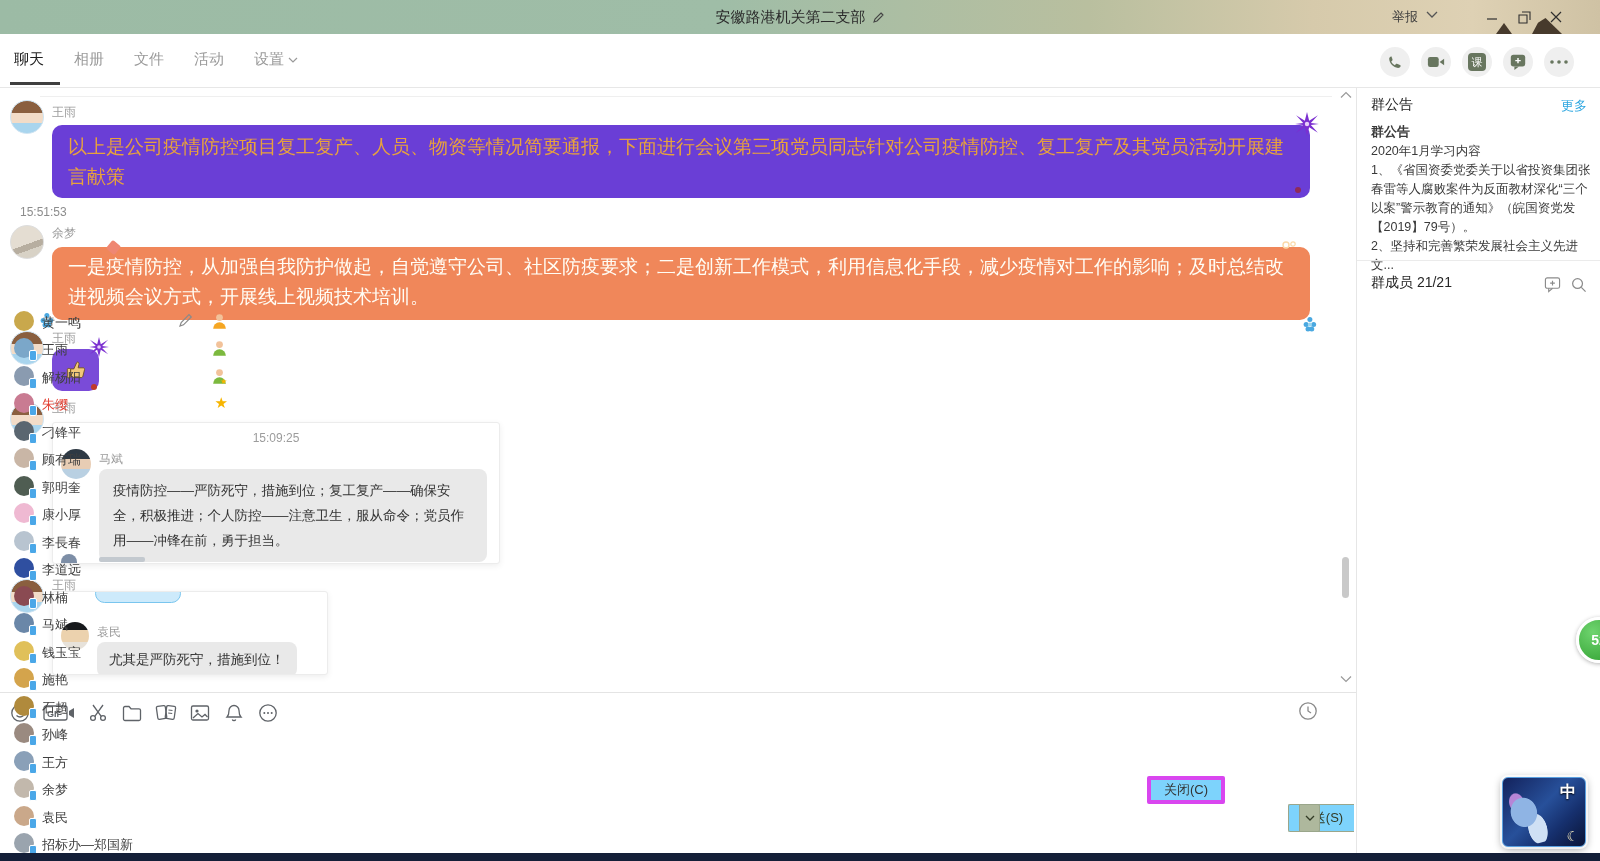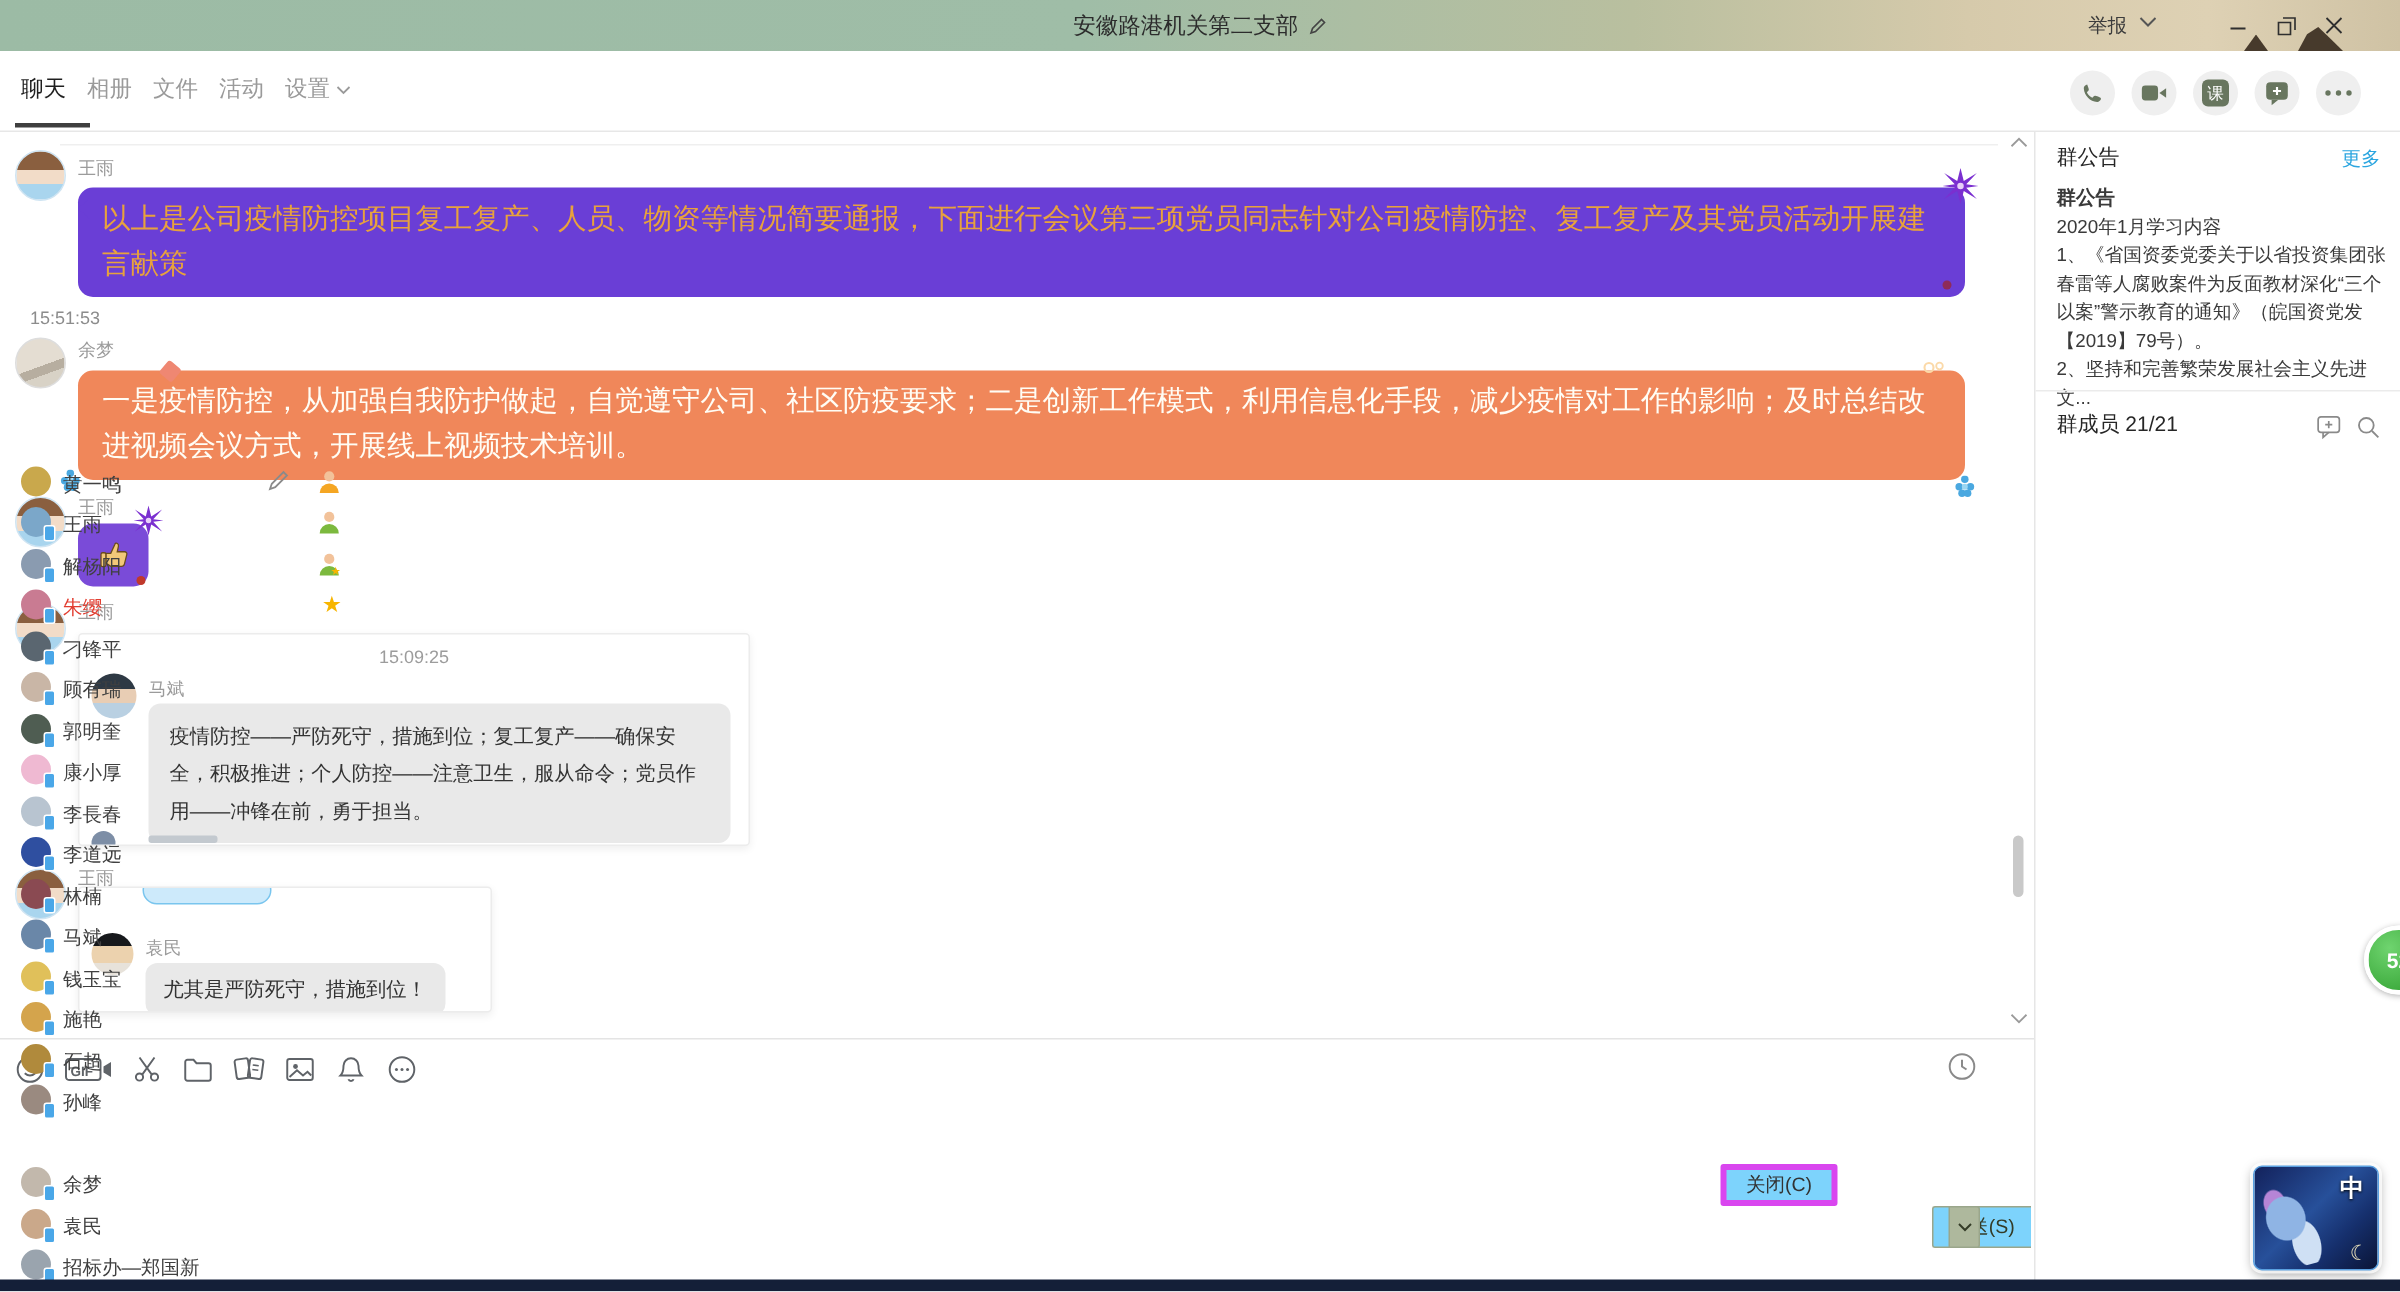--- a/index.html
+++ b/index.html
@@ -15,21 +15,21 @@
   .title-edit { display:inline-block; margin-left:6px; vertical-align:-2px; }
   .tb-report { top:8px; left:1392px; font-size:13px; color:#3c3c3c; cursor:pointer; }
   .tb-chev { top:11px; left:1426px; width:14px; height:10px; }
   .winbtn { top:6px; width:26px; height:22px; display:flex; align-items:center; justify-content:center; color:#2f2f2f; }
   .tree { bottom:0; background:#473a2c; }
   .tree1 { left:1496px; width:16px; height:11px; clip-path:polygon(50% 0,100% 100%,0 100%); }
   .tree2 { left:1532px; width:30px; height:16px; clip-path:polygon(20% 30%,45% 0,70% 45%,100% 100%,0 100%); }
 
   
   .tabbar { left:0; top:34px; width:1600px; height:54px; background:#fff; border-bottom:1px solid #e7e7e7; }
-  .tabs { left:14px; top:16px; display:flex; gap:14px; font-size:15px; color:#9a9a9a; }
+  .tabs { left:14px; top:16px; display:flex; gap:30px; font-size:15px; color:#9a9a9a; }
   .tab { position:relative; padding-bottom:16px; cursor:pointer; }
   .tab.active { color:#1f1f1f; }
   .tab.active::after { content:""; position:absolute; left:-4px; right:-16px; bottom:0; height:3px; background:#3f3f3f; }
   .tab .chev { display:inline-block; margin-left:4px; }
   .hicons { top:13px; right:26px; display:flex; gap:11px; }
   .hbtn { width:30px; height:30px; border-radius:50%; background:#efefef; display:flex; align-items:center; justify-content:center; cursor:pointer; }
   .badge-sq { width:18px; height:18px; border-radius:4px; background:#68765f; color:#fff; font-size:11px; display:flex; align-items:center; justify-content:center; }
 
   
   .chatcol { left:0; top:88px; width:1356px; height:773px; background:#fff; }
@@ -506,20 +506,26 @@
         <i class="mbadge"></i>
       </span>
       <span class="mname">石超</span>
     </div>
   <div class="abs mrow" style="top:723px">
       <span class="mav" style="background: rgb(154, 138, 128);">
         <i class="mbadge"></i>
       </span>
       <span class="mname">孙峰</span>
     </div>
+  <div class="abs mrow" style="top:751px">
+      <span class="mav" style="background: rgb(138, 160, 184);">
+        <i class="mbadge"></i>
+      </span>
+      <span class="mname">王方</span>
+    </div>
   <div class="abs mrow" style="top:778px">
       <span class="mav" style="background: rgb(194, 184, 172);">
         <i class="mbadge"></i>
       </span>
       <span class="mname">余梦</span>
     </div>
   <div class="abs mrow" style="top:806px">
       <span class="mav" style="background: rgb(202, 168, 138);">
         <i class="mbadge"></i>
       </span>

